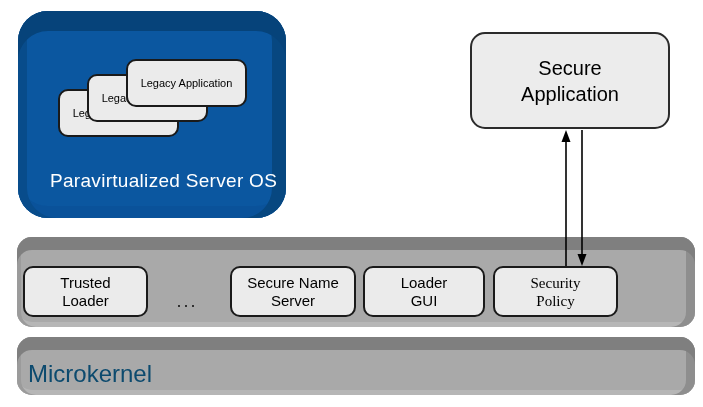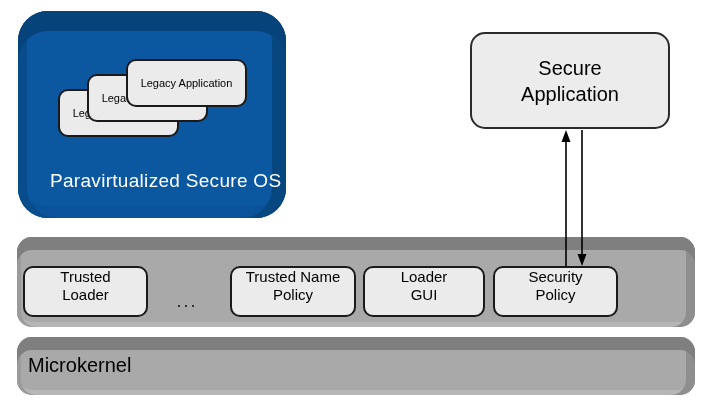--- a/index.html
+++ b/index.html
@@ -55,39 +55,39 @@
       inset -9px 0 0 #8E8E8E,
       inset 4px 0 0 #9B9B9B,
       inset 0 -5px 0 #B6B6B6;
   }
   .trusted-bar { top:237px; height:90px; }
   .kernel-bar  { top:337px; height:58px; }
 
   .comp-box {
     position:absolute; top:29px; height:51px;
     background:#EBEBEB; border:2px solid #1a1a1a; border-radius:10px;
-    display:flex; justify-content:center;
+    display:flex; align-items:center; justify-content:center;
     text-align:center; font-size:15px; line-height:18px;
     box-sizing:border-box;
   }
   .comp-box span { display:block; }
   .comp-loader { left:6px;   width:125px; } .comp-loader span { width:70px; }
   .comp-ns     { left:213px; width:126px; } .comp-ns span     { width:100px; }
   .comp-gui    { left:346px; width:122px; } .comp-gui span    { width:70px; }
-  .comp-pol    { left:476px; width:125px; } .comp-pol span    { width:75px; }
+  .comp-pol    { left:476px; width:125px; } .comp-pol span    { width:75px;font-family:Liberation Serif, serif; }
 
   .dots {
     position:absolute; left:140px; top:29px; width:60px; height:46px;
     display:flex; align-items:flex-end; justify-content:center;
     font-size:18px; letter-spacing:2px; color:#1a1a1a;
   }
 
   .kernel-label {
-    position:absolute; left:11px; top:17px;
-    font-size:20px; color:#000000;
+    position:absolute; left:11px; top:23px;
+    font-size:24px; color:#0c4a6e;
   }
 
   
   .arrows {
     position:absolute; left:0; top:0; width:703px; height:407px;
     pointer-events:none; z-index:5;
   }
 </style>
 </head>
 <body>
@@ -97,34 +97,34 @@
   <div class="legacy-os">
     <div class="app-box app-back">
       <span>Legacy Application</span>
     </div>
     <div class="app-box app-mid">
       <span>Legacy Application</span>
     </div>
     <div class="app-box app-front">
       <span>Legacy Application</span>
     </div>
-    <div class="os-label">Paravirtualized Secure OS</div>
+    <div class="os-label">Paravirtualized Server OS</div>
   </div>
 
   <div class="secure-box">
     <span>Secure Application</span>
   </div>
 
   <div class="layer-bar trusted-bar">
     <div class="comp-box comp-loader">
       <span>Trusted Loader</span>
     </div>
     <div class="dots">...</div>
     <div class="comp-box comp-ns">
-      <span>Trusted Name Policy</span>
+      <span>Secure Name Server</span>
     </div>
     <div class="comp-box comp-gui">
       <span>Loader GUI</span>
     </div>
     <div class="comp-box comp-pol">
       <span>Security Policy</span>
     </div>
   </div>
 
   <div class="layer-bar kernel-bar">

